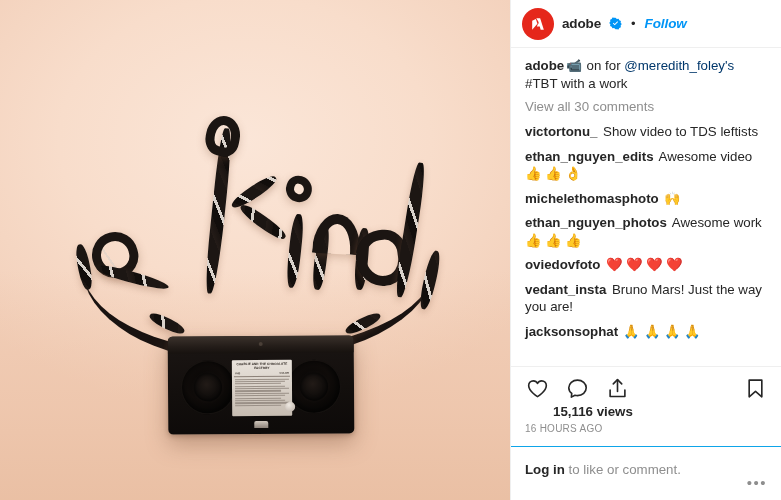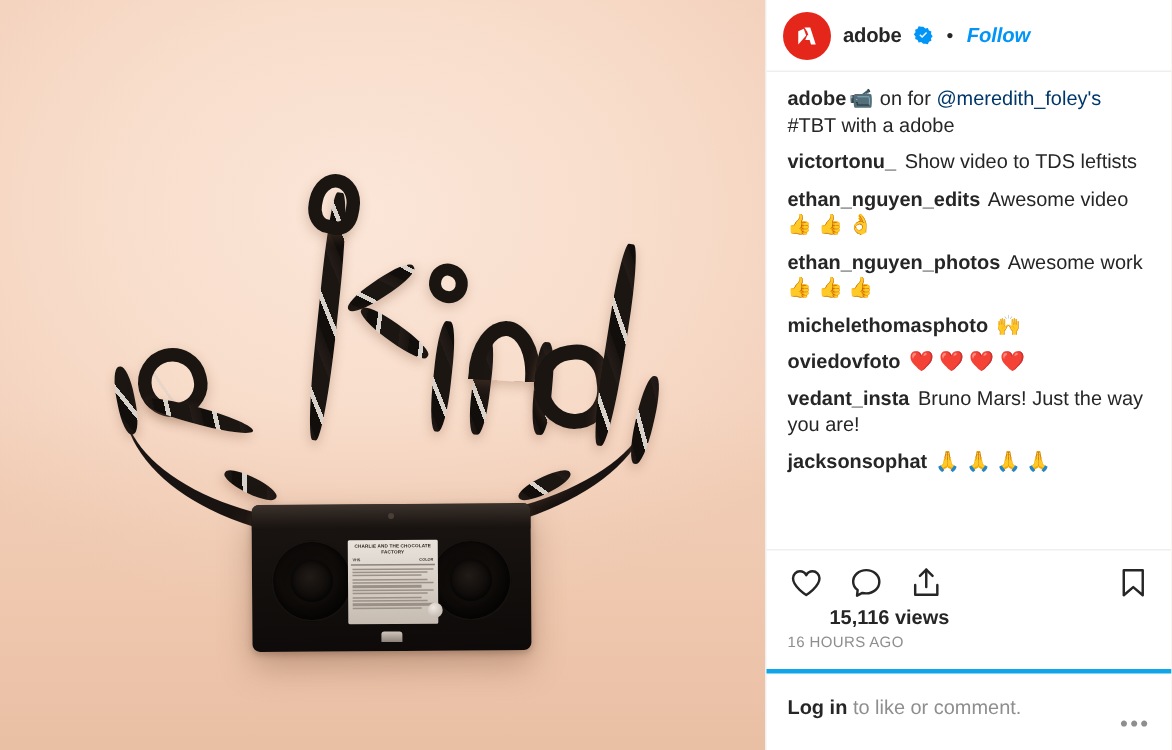--- a/index.html
+++ b/index.html
@@ -390,21 +390,21 @@
     margin-left: 28px;
   }
   .timestamp {
     font-size: 10px;
     color: #8e8e8e;
     letter-spacing: .25px;
     padding-bottom: 12px;
   }
 
   .login-row {
-    border-top: 3px solid #0ea5e9;
+    border-top: 1px solid #0ea5e9;
     padding: 14px 14px 0 14px;
     display: flex;
     align-items: flex-start;
     flex: 0 0 auto;
     min-height: 54px;
   }
   .login-text {
     font-size: 13.3px;
     color: #8e8e8e;
     line-height: 18px;
@@ -513,39 +513,40 @@
       </span>
       <span class="sep-dot">•</span>
       <span class="follow-link">Follow</span>
     </div>
 
     <div class="divider"></div>
 
     <div class="feed">
 
       <div class="cmt">
-        <span class="user">adobe</span><span class="emoji">📹</span><span> on for </span><span class="mention">@meredith_foley's</span><span> #TBT with a adobe</span>
-      </div>
-
+        <span class="user">adobe</span><span class="emoji">📹</span><span> on for </span><span class="mention">@meredith_foley's</span><span> #TBT with a work</span>
+      </div>
+
+      <div class="view-all">View all 30 comments</div>
 
       <div class="cmt">
         <span class="user">victortonu_</span>
         <span class="body">Show video to TDS leftists</span>
       </div>
       <div class="cmt">
         <span class="user">ethan_nguyen_edits</span>
         <span class="body">Awesome video 👍 👍 👌</span>
       </div>
       <div class="cmt">
+        <span class="user">michelethomasphoto</span>
+        <span class="body">🙌</span>
+      </div>
+      <div class="cmt">
         <span class="user">ethan_nguyen_photos</span>
         <span class="body">Awesome work👍 👍 👍</span>
-      </div>
-      <div class="cmt">
-        <span class="user">michelethomasphoto</span>
-        <span class="body">🙌</span>
       </div>
       <div class="cmt">
         <span class="user">oviedovfoto</span>
         <span class="body">❤️ ❤️ ❤️ ❤️</span>
       </div>
       <div class="cmt">
         <span class="user">vedant_insta</span>
         <span class="body">Bruno Mars! Just the way you are!</span>
       </div>
       <div class="cmt">

